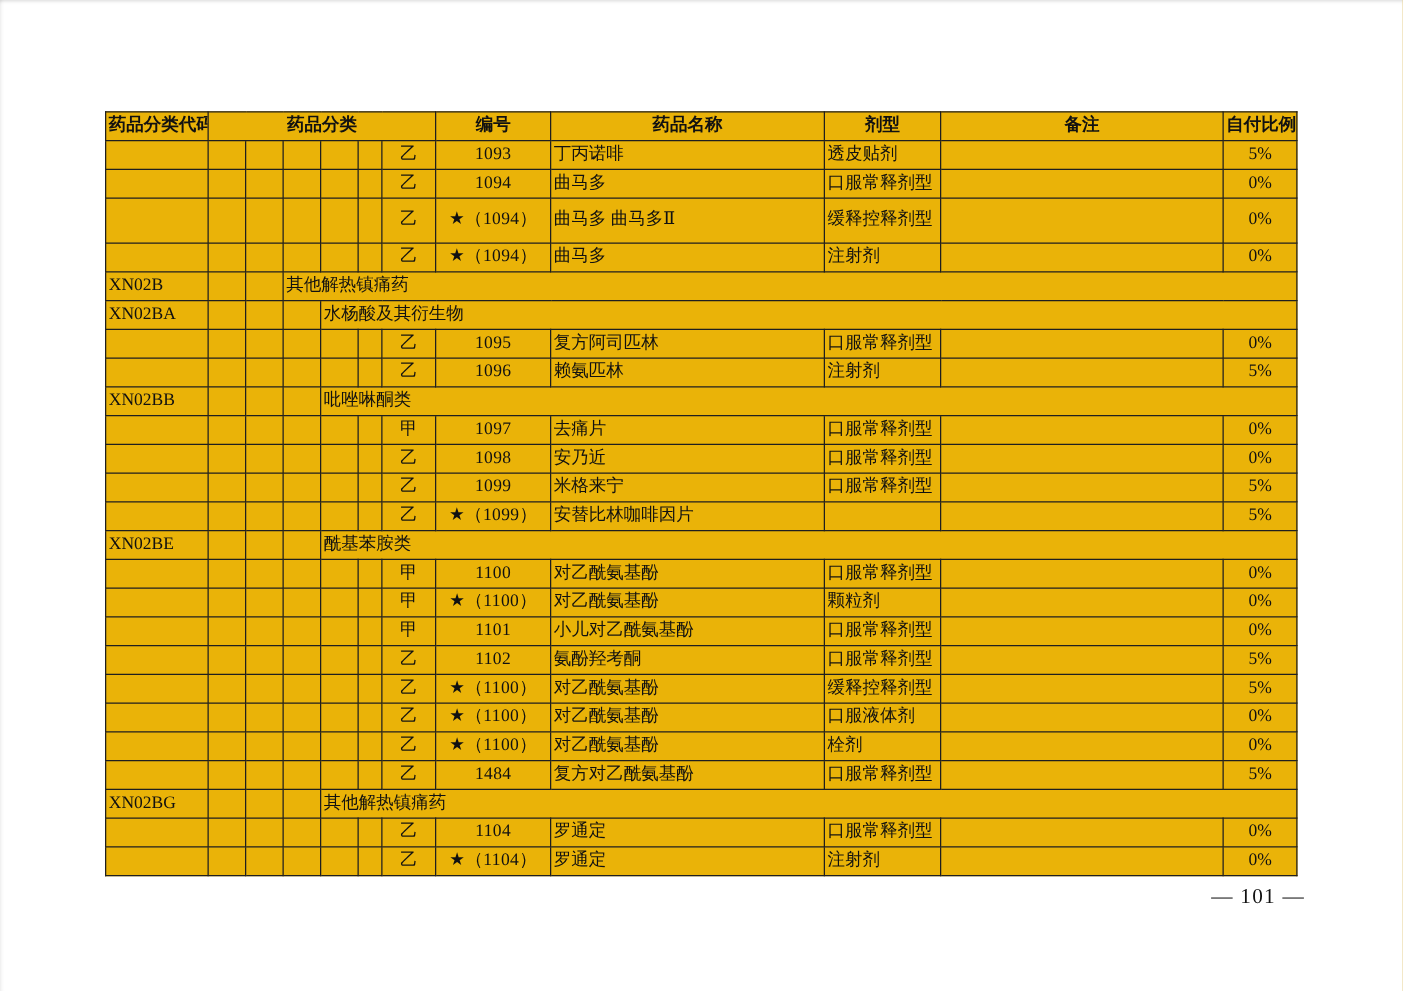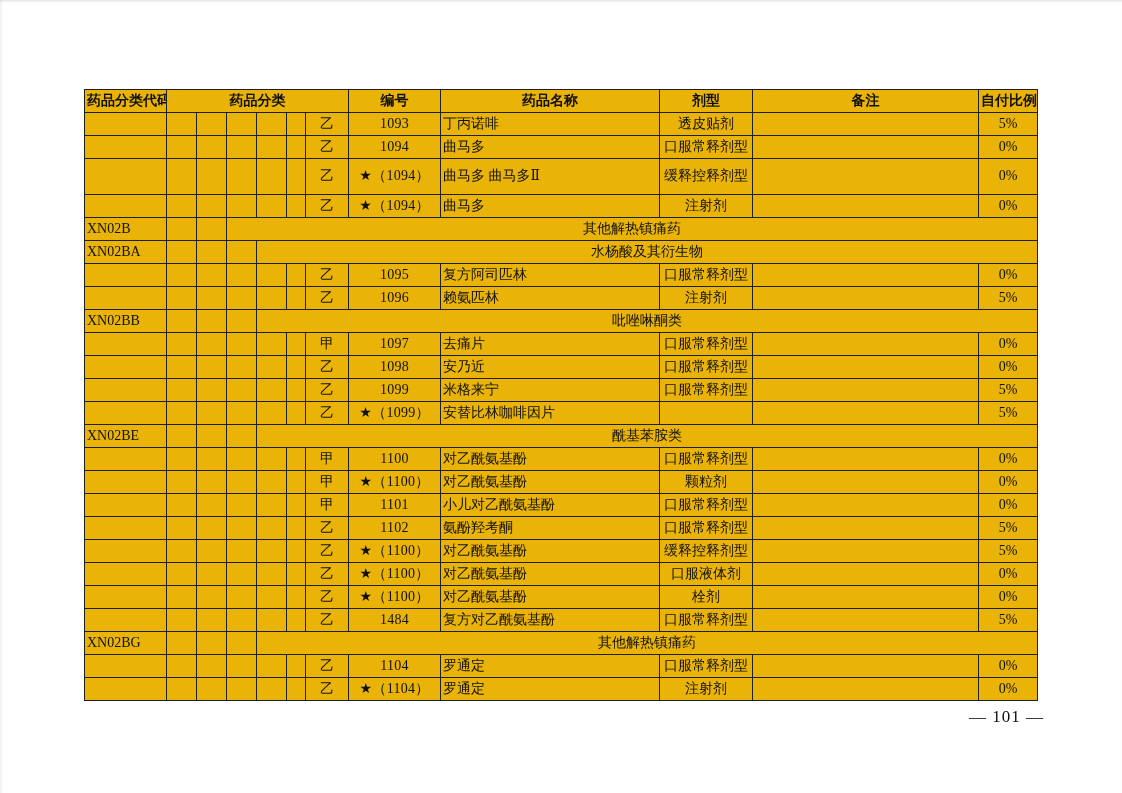--- a/index.html
+++ b/index.html
@@ -28,24 +28,24 @@
     white-space:nowrap;
   }
   table.drug-table{border:1.5px solid #1f1f1f;}
   thead th{font-weight:bold;height:22px;text-align:center;font-size:14px;border-bottom:1.5px solid #1f1f1f;}
   tr.row{height:23px;}
   tr.tall{height:36px;}
   td.code-col{text-align:left;padding-left:5px;font-size:13.5px;}
   td.tier{text-align:center;}
   td.num{text-align:center;font-size:13.5px;letter-spacing:.3px;}
   td.name{text-align:left;padding-left:7px;white-space:pre-line;}
-  td.form{text-align:center;padding-left:6px;}
+  td.form{text-align:left;padding-left:6px;}
   td.note{}
   td.ratio{text-align:center;font-size:13.5px;}
-  td.cat{text-align:center;padding-left:10px;}
+  td.cat{text-align:left;padding-left:10px;}
   .footer-num{
     position:absolute;left:84px;top:707px;width:960px;
     text-align:right;font-size:17px;letter-spacing:1px;
   }
 </style>
 </head>
 <body>
 
 <div class="page">
 

